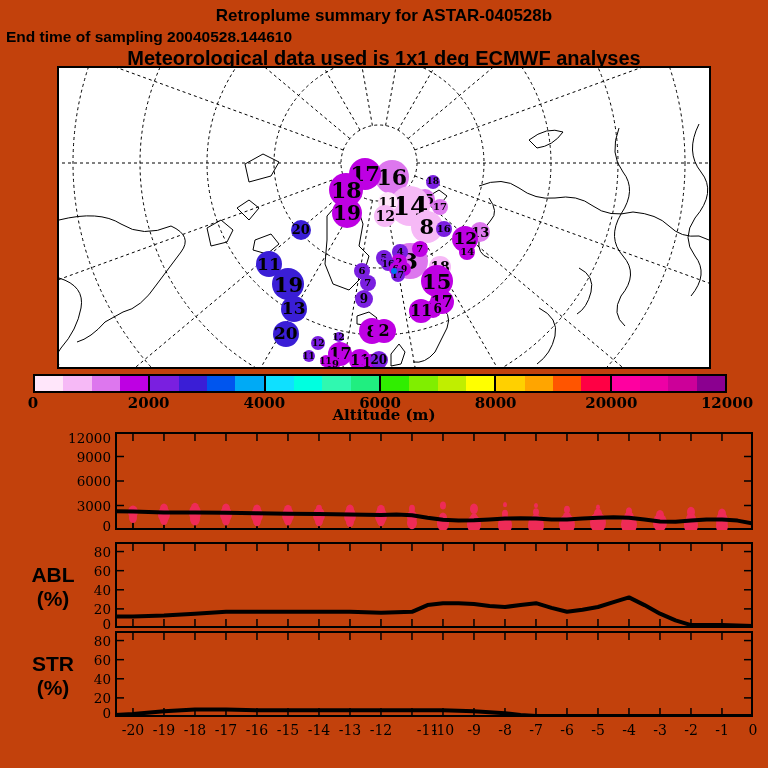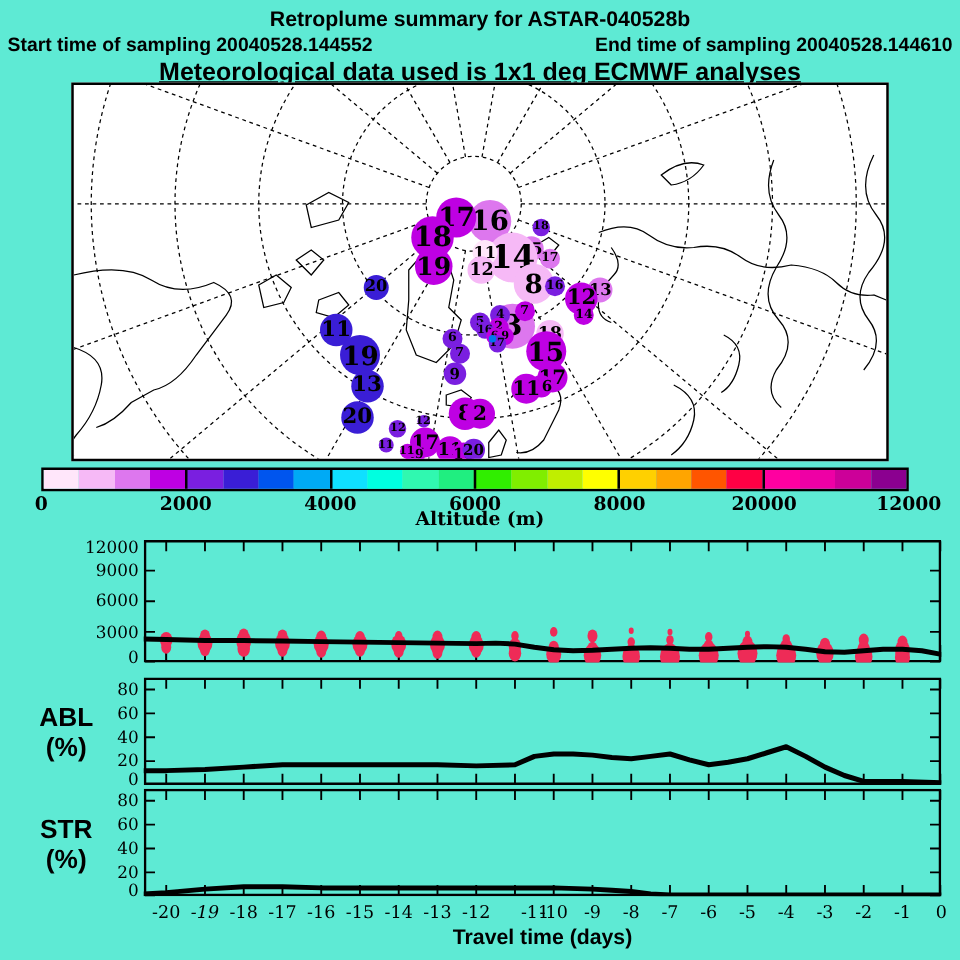--- a/index.html
+++ b/index.html
@@ -1,16 +1,16 @@
 <!DOCTYPE html>
 <html><head>
 <meta charset="utf-8">
 <style>
   html,body{margin:0;padding:0;background:#fff;}
-  #page{position:relative;width:768px;height:768px;background:#5eead4;overflow:hidden;
+  #page{position:relative;width:768px;height:768px;background:#c2410c;overflow:hidden;
         font-family:"Liberation Sans",sans-serif;}
   .ttl{position:absolute;left:0;width:768px;text-align:center;font-weight:bold;color:#000;}
   #title1{top:6px;font-size:17px;}
   #title2{top:28px;font-size:15.5px;display:flex;justify-content:space-between;
           left:6px;width:756px;text-align:left;}
   #title3{top:47px;font-size:20px;text-decoration:underline;}
   
   #map{position:absolute;left:57px;top:66px;width:654px;height:303px;background:#fff;
        border:2px solid #000;box-sizing:border-box;overflow:hidden;}
   #map svg{position:absolute;left:0;top:0;}
@@ -37,21 +37,20 @@
        font-size:14px;color:#000;}
   #xaxis-title{position:absolute;left:115px;width:638px;top:740px;text-align:center;
        font-weight:bold;font-size:17px;}
 </style>
 </head>
 <body>
 <div id="page">
 
   <div class="ttl" id="title1">Retroplume summary for ASTAR-040528b</div>
   <div class="ttl" id="title2">
-    <span>Start time of sampling 20040528.144552</span>
     <span>End time of sampling 20040528.144610</span>
   </div>
   <div class="ttl" id="title3">Meteorological data used is 1x1 deg ECMWF analyses</div>
 
   <div id="map">
     <svg width="650" height="299" viewBox="0 0 650 299">
       <g id="graticule" stroke="#000" stroke-width="1" stroke-dasharray="3,3" fill="none">
           <circle cx="320" cy="95" r="38"></circle>
           <circle cx="320" cy="95" r="105"></circle>
           <circle cx="320" cy="95" r="172"></circle>
@@ -457,36 +456,35 @@
       <span class="ytl" style="left: 111px; top: 570.667px;">60</span>
       <span class="ytl" style="left: 111px; top: 551.556px;">80</span>
       <span class="ytl" style="left: 111px; top: 713px;">0</span>
       <span class="ytl" style="left: 111px; top: 697.889px;">20</span>
       <span class="ytl" style="left: 111px; top: 678.778px;">40</span>
       <span class="ytl" style="left: 111px; top: 659.667px;">60</span>
       <span class="ytl" style="left: 111px; top: 640.556px;">80</span>
     </div>
   <div id="xtick-labels">
       <span class="xtl" style="left: 132.98px;">-20</span>
-      <span class="xtl" style="left: 163.98px; font-style: italic;">-19</span>
+      <span class="xtl" style="left: 163.98px;">-19</span>
       <span class="xtl" style="left: 194.98px;">-18</span>
       <span class="xtl" style="left: 225.98px;">-17</span>
       <span class="xtl" style="left: 256.98px;">-16</span>
       <span class="xtl" style="left: 287.98px;">-15</span>
       <span class="xtl" style="left: 318.98px;">-14</span>
       <span class="xtl" style="left: 349.98px;">-13</span>
       <span class="xtl" style="left: 380.98px;">-12</span>
       <span class="xtl" style="left: 428px; text-align: right;">-11</span>
       <span class="xtl" style="left: 442.98px;">-10</span>
       <span class="xtl" style="left: 473.98px;">-9</span>
       <span class="xtl" style="left: 504.98px;">-8</span>
       <span class="xtl" style="left: 535.98px;">-7</span>
       <span class="xtl" style="left: 566.98px;">-6</span>
       <span class="xtl" style="left: 597.98px;">-5</span>
       <span class="xtl" style="left: 628.98px;">-4</span>
       <span class="xtl" style="left: 659.98px;">-3</span>
       <span class="xtl" style="left: 690.98px;">-2</span>
       <span class="xtl" style="left: 721.98px;">-1</span>
       <span class="xtl" style="left: 752.98px;">0</span>
     </div>
-  <div id="xaxis-title">Travel time (days)</div>
 
 </div>
 
 </body></html>

